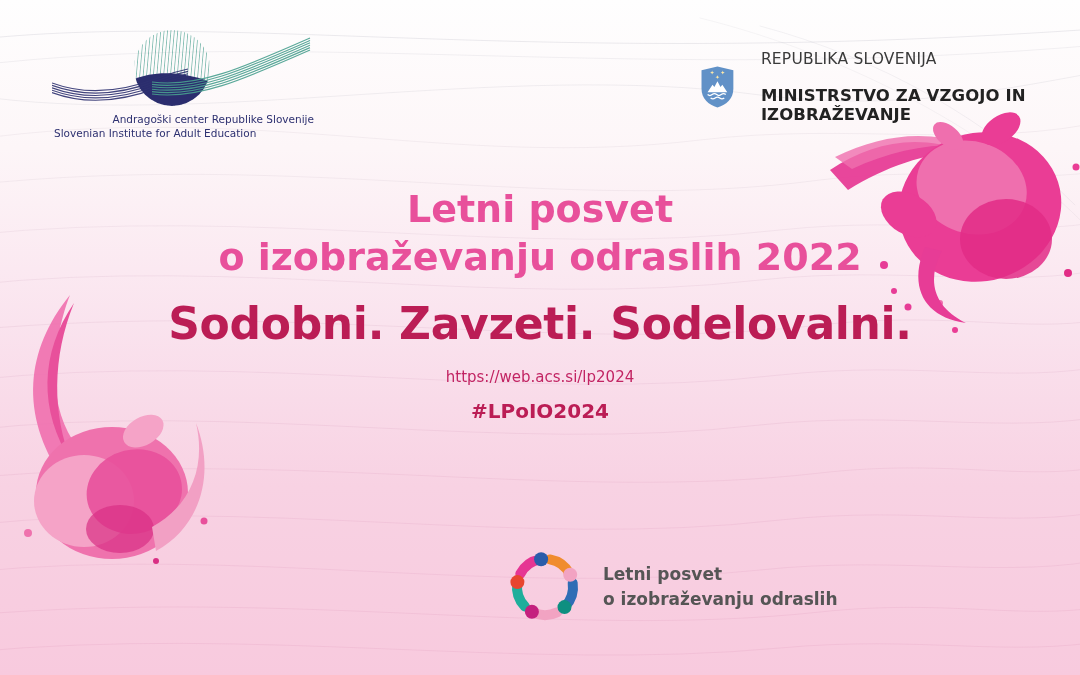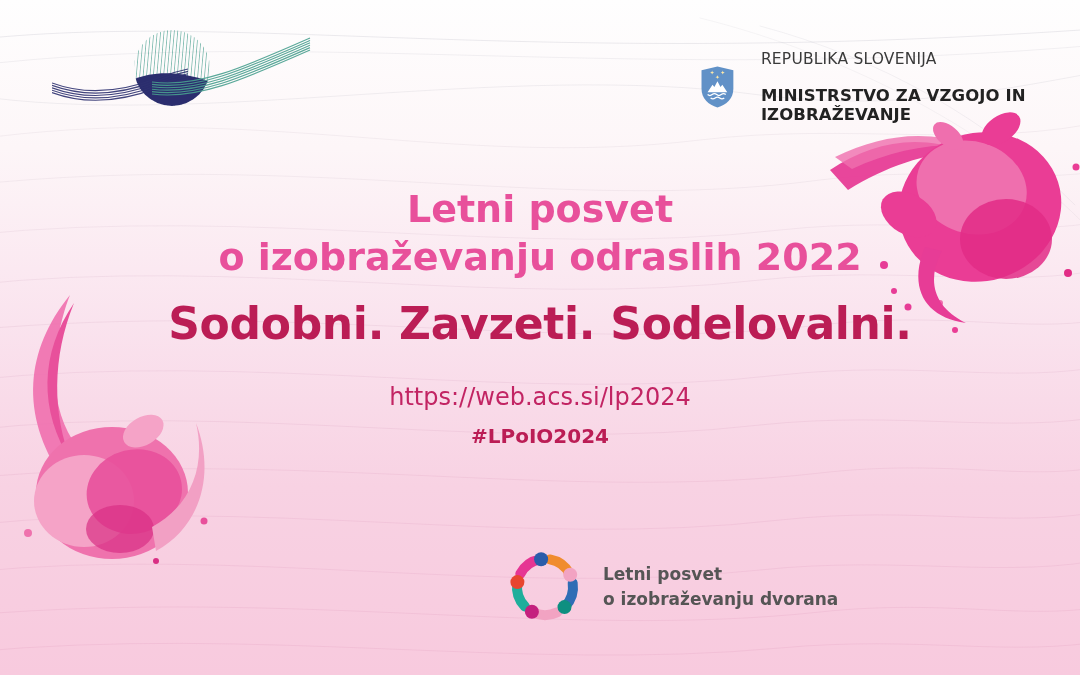--- a/index.html
+++ b/index.html
@@ -22,21 +22,21 @@
   
   .ministry{position:absolute;left:700px;top:50px;display:flex;align-items:center;gap:26px;}
   .ministry-text .l1{font-size:15.5px;color:#3a3a3a;letter-spacing:.2px;}
   .ministry-text .l2{font-size:16.5px;color:#222;font-weight:bold;letter-spacing:.1px;margin-top:18px;}
 
   
   .center-col{position:absolute;left:0;right:0;top:186px;text-align:center;}
   .title{color:#e8509b;font-size:38px;font-weight:bold;line-height:1.26;}
   .slogan{color:#bb1d55;font-size:44px;font-weight:bold;margin-top:16px;letter-spacing:-.3px;}
   .meta{color:#2e2e2e;font-size:21px;line-height:1.33;margin-top:31px;}
-  .url{color:#c22463;font-size:24px;margin-top:34px;}
+  .url{color:#c22463;font-size:15px;margin-top:19px;}
   .hashtag{color:#bb1d55;font-size:20px;font-weight:bold;margin-top:13px;}
 
   
   .footer-logo{position:absolute;left:503px;top:545px;display:flex;align-items:center;gap:16px;}
   .footer-text{color:#555;font-size:17px;font-weight:bold;line-height:1.5;text-align:left;}
 </style>
 </head>
 <body>
 
 <div class="poster">
@@ -123,20 +123,24 @@
       </g>
       <g fill="none" stroke="#49a08f" stroke-width="1.15" opacity="0.9">
         <path d="M100,52 C145,58 190,38 258,8"></path>
         <path d="M100,54.4 C145,60.4 190,40.4 258,10.4"></path>
         <path d="M100,56.8 C145,62.8 190,42.8 258,12.8"></path>
         <path d="M100,59.2 C145,65.2 190,45.2 258,15.2"></path>
         <path d="M100,61.6 C145,67.6 190,47.6 258,17.6"></path>
         <path d="M100,64 C145,70 190,50 258,20"></path>
       </g>
     </svg>
+    <div class="acs-name">
+      <div class="l1">Andragoški center Republike Slovenije</div>
+      <div class="l2">Slovenian Institute for Adult Education</div>
+    </div>
   </div>
 
   <div class="ministry">
     <svg width="46" height="56" viewBox="0 0 46 56">
       <path d="M23,1 L44,6 L44,30 C44,44 35,51 23,55 C11,51 2,44 2,30 L2,6 Z" fill="#6191c7"></path>
       <g fill="#ffe9a8">
         <path transform="translate(16,9)" d="M0,-2.6 L0.7,-0.7 L2.6,0 L0.7,0.7 L0,2.6 L-0.7,0.7 L-2.6,0 L-0.7,-0.7 Z"></path>
         <path transform="translate(30,9)" d="M0,-2.6 L0.7,-0.7 L2.6,0 L0.7,0.7 L0,2.6 L-0.7,0.7 L-2.6,0 L-0.7,-0.7 Z"></path>
         <path transform="translate(23,15)" d="M0,-2.6 L0.7,-0.7 L2.6,0 L0.7,0.7 L0,2.6 L-0.7,0.7 L-2.6,0 L-0.7,-0.7 Z"></path>
       </g>
@@ -170,17 +174,17 @@
         <path d="M17.3,28.9 A28,28 0 0 1 37.1,14.4" stroke="#e63593"></path>
       </g>
       <circle cx="38.1" cy="14.3" r="7" fill="#2a5caa"></circle>
       <circle cx="67.2" cy="29.7" r="7" fill="#f2a3c2"></circle>
       <circle cx="61.5" cy="62.1" r="7" fill="#0e8f80"></circle>
       <circle cx="28.9" cy="66.7" r="7" fill="#c4207e"></circle>
       <circle cx="14.4" cy="37.1" r="7" fill="#e8452f"></circle>
     </svg>
     <div class="footer-text">
       <div>Letni posvet</div>
-      <div>o izobraževanju dvorana</div>
+      <div>o izobraževanju odraslih</div>
     </div>
   </div>
 
 </div>
 
 </body></html>

